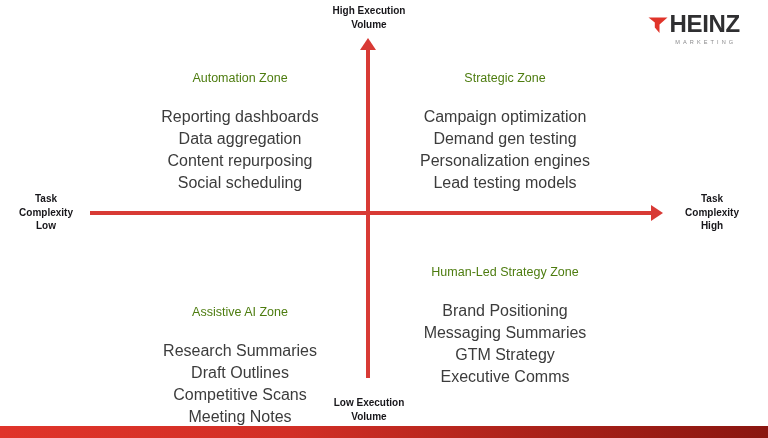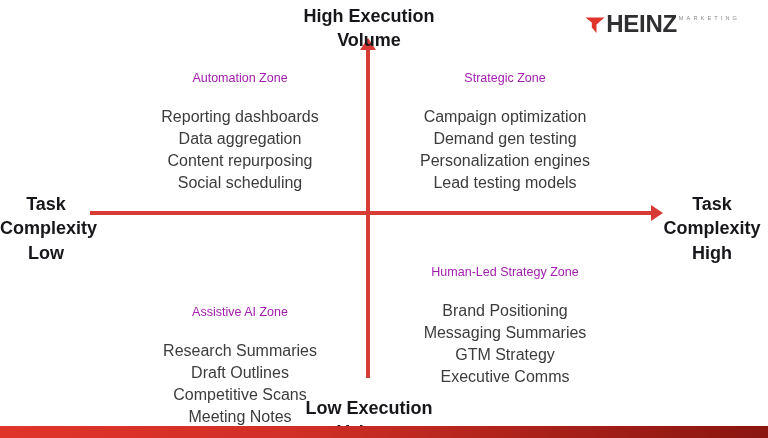--- a/index.html
+++ b/index.html
@@ -55,21 +55,21 @@
     height: 0;
     border-left: 8px solid transparent;
     border-right: 8px solid transparent;
     border-bottom: 12px solid #d83a35;
   }
 
   
   .axis-label {
     position: absolute;
     font-weight: bold;
-    font-size: 18px;
+    font-size: 10px;
     color: #17161a;
     line-height: 1.35;
     text-align: center;
   }
   .axis-label-top {
     left: 284px;
     top: 4px;
     width: 170px;
   }
   .axis-label-bottom {
@@ -92,21 +92,21 @@
   
   .quadrant {
     position: absolute;
     text-align: center;
     color: #3c3c3c;
     font-size: 12px;
     line-height: 1.38;
   }
   .quadrant-title {
     font-size: 12.5px;
-    color: #a21caf;
+    color: #4d7c0f;
     margin-bottom: 19px;
   }
   .quadrant-items div {
     font-size: 16px;
     text-align: center;
   }
   .q-top-left    { left: 128px; top: 70px;  width: 224px; }
   .q-top-right   { left: 386px; top: 70px;  width: 238px; }
   .q-bottom-left { left: 128px; top: 256px; width: 224px; margin-top: 48px; }
   .q-bottom-right{ left: 386px; top: 264px; width: 238px; }
@@ -118,20 +118,21 @@
     top: 12px;
     display: flex;
     align-items: flex-start;
   }
   .logo-mark {
     margin-right: 1px;
     margin-top: 3px;
   }
   .logo-text {
     display: flex;
+    flex-direction: column;
     align-items: stretch;
   }
   .logo-wordmark {
     font-size: 24px;
     font-weight: bold;
     color: #2f2f31;
     letter-spacing: -0.3px;
     line-height: 1;
   }
   .logo-subtext {

